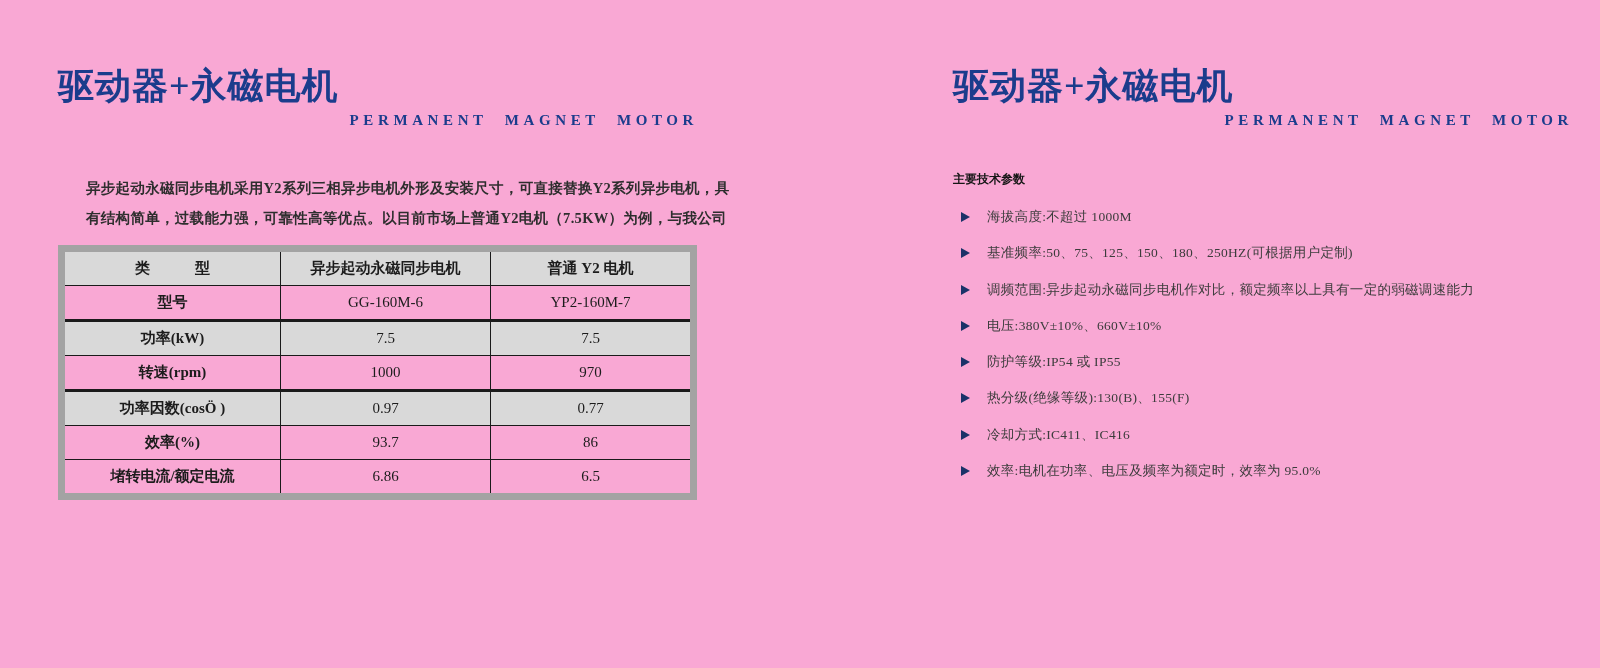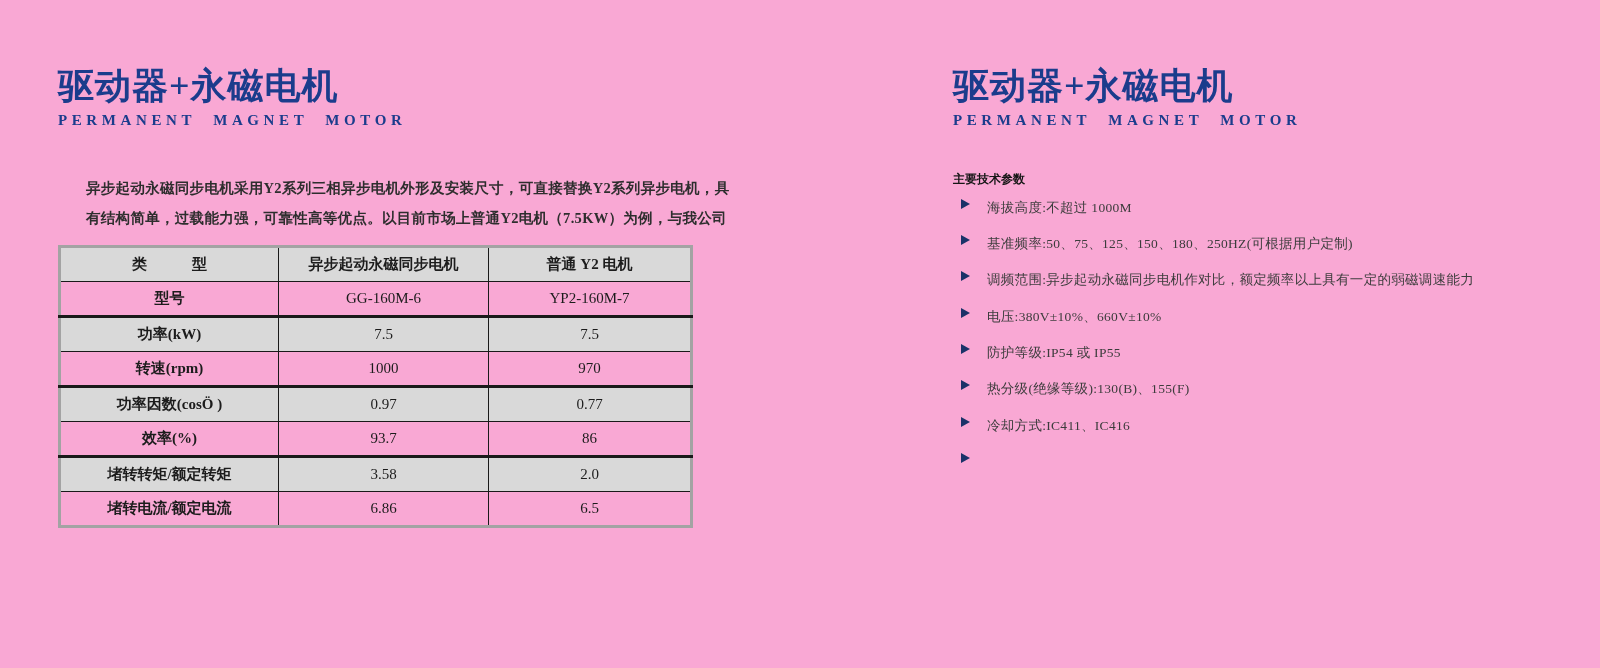--- a/index.html
+++ b/index.html
@@ -24,20 +24,21 @@
     letter-spacing: 1px;
     line-height: 1.05;
   }
   .col-subtitle {
     margin-top: 6px;
     font-size: 15px;
     font-weight: bold;
     color: #1b3c8c;
     letter-spacing: 4.6px;
     word-spacing: 9px;
+    text-align: right;
   }
   
   .left-col {
     position: absolute;
     left: 58px;
     top: 68px;
     width: 640px;
   }
   .intro {
     margin-top: 44px;
@@ -59,21 +60,21 @@
   }
   .compare-table td {
     border: 1.5px solid #1a1a1a;
     height: 33px;
     text-align: center;
     vertical-align: middle;
     font-size: 15px;
     color: #1c1c1c;
     padding: 0 4px;
   }
-  .compare-table { border: 3px solid #a3a3a3; }
+  .compare-table { border: 7px solid #a3a3a3; }
   .compare-table col.c1 { width: 219px; }
   .compare-table col.c2 { width: 210px; }
   .compare-table col.c3 { width: 203px; }
   .compare-table tr.shaded td { background: #d9d9d9; }
   .compare-table tr.thick-top td { border-top-width: 3px; }
   .compare-table td.lbl, .compare-table tr.head td { font-weight: bold; }
   .compare-table td.val { font-weight: 500; }
   
   .right-col {
     position: absolute;
@@ -87,20 +88,21 @@
     font-weight: bold;
     color: #161616;
   }
   .spec-list {
     list-style: none;
     margin: 11px 0 0 0;
     padding: 0;
   }
   .spec-item {
     display: flex;
+    align-items: center;
     height: 36.3px;
   }
   .tri-bullet {
     flex: 0 0 auto;
     width: 0;
     height: 0;
     margin-left: 8px;
     margin-right: 17px;
     border-left: 9px solid #1b3268;
     border-top: 5.5px solid transparent;
@@ -158,25 +160,20 @@
         <tr class="shaded thick-top">
           <td class="lbl">功率因数(cosÖ )</td>
           <td class="val">0.97</td>
           <td class="val">0.77</td>
         </tr>
         <tr>
           <td class="lbl">效率(%)</td>
           <td class="val">93.7</td>
           <td class="val">86</td>
         </tr>
-        <tr class="shaded thick-top">
-          <td class="lbl">堵转转矩/额定转矩</td>
-          <td class="val">3.58</td>
-          <td class="val">2.0</td>
-        </tr>
         <tr>
           <td class="lbl">堵转电流/额定电流</td>
           <td class="val">6.86</td>
           <td class="val">6.5</td>
         </tr>
       </tbody>
     </table>
   </div>
 
   <div class="right-col">
@@ -209,17 +206,18 @@
       <li class="spec-item">
         <span class="tri-bullet"></span>
         <span class="spec-text">热分级(绝缘等级):130(B)、155(F)</span>
       </li>
       <li class="spec-item">
         <span class="tri-bullet"></span>
         <span class="spec-text">冷却方式:IC411、IC416</span>
       </li>
       <li class="spec-item">
         <span class="tri-bullet"></span>
+        <span class="spec-text">效率:电机在功率、电压及频率为额定时，效率为 95.0%</span>
       </li>
     </ul>
   </div>
 
 </div>
 
 </body></html>

